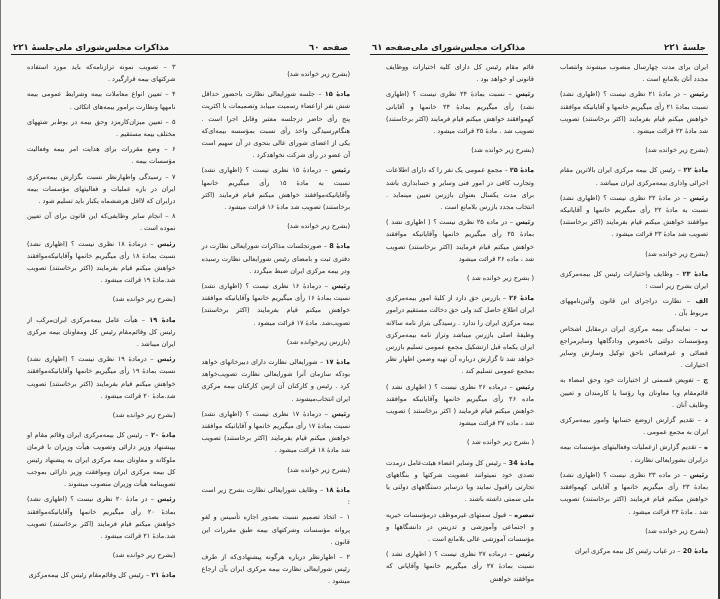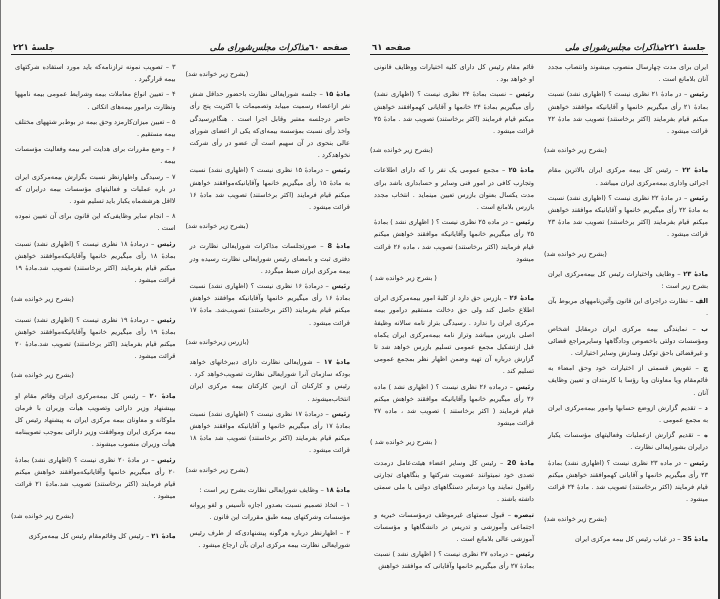--- a/index.html
+++ b/index.html
@@ -2,25 +2,25 @@
 <html lang="fa" dir="rtl"><head>
 <meta charset="utf-8">
 <style>
   html,body{margin:0;padding:0;background:#d9d9d9;}
   body{width:720px;height:599px;overflow:hidden;position:relative;font-family:"DejaVu Sans",sans-serif;}
   .spread{position:absolute;left:0;top:0;width:720px;height:599px;display:flex;flex-direction:row-reverse;background:#f4f4f2;}
   .page{position:relative;width:360px;height:599px;background:#f6f6f4;box-sizing:border-box;padding:38px 10px 0 10px;overflow:hidden;}
   .page.left{border-right:2px solid #333;}
   .page.right{border-left:1px solid #777;}
   .header{display:flex;flex-direction:row;justify-content:space-between;align-items:flex-end;border-bottom:1.5px solid #222;padding:0 2px 2px 2px;height:14px;font-size:8.5px;font-weight:bold;color:#222;}
-  .header .hc{flex:1;text-align:right;font-style:italic;}
+  .header .hc{flex:1;text-align:left;}
   .cols{display:flex;flex-direction:row;gap:10px;margin-top:6px;}
   .col{flex:1;font-size:6.6px;line-height:12.2px;color:#1d1d1d;text-align:justify;}
-  .col p{margin:0 0 3px 4px;}
-  .col .c{text-align:left;margin:7px 0 8px 0;}
+  .col p{margin:0 0 3px 16px;}
+  .col .c{text-align:right;margin:7px 0 8px 0;}
   .col b{font-weight:bold;}
 </style>
 </head>
 <body>
 
 <div class="spread">
 
   <div class="page right">
     <div class="header">
       <span>صفحه ٦٠</span>
@@ -45,20 +45,21 @@
         </div>
       <div class="col">
           <p><span>۳ – تصویب نمونه ترازنامه‌که باید مورد استفاده شرکتهای بیمه قرارگیرد .</span></p>
           <p><span>۴ – تعیین انواع معاملات بیمه وشرایط عمومی بیمه نامهها ونظارت برامور بیمه‌های اتکائی .</span></p>
           <p><span>۵ – تعیین میزان‌کارمزد وحق بیمه در بوط‌بر شتههای مختلف بیمه مستقیم .</span></p>
           <p><span>۶ – وضع مقررات برای هدایت امر بیمه وفعالیت مؤسسات بیمه .</span></p>
           <p><span>۷ – رسیدگی واظهارنظر نسبت بگزارش بیمه‌مرکزی ایران در باره عملیات و فعالیتهای مؤسسات بیمه درایران که لااقل هرششماه یکبار باید تسلیم شود .</span></p>
           <p><span>۸ – انجام سایر وظایفی‌که این قانون برای آن تعیین نموده است .</span></p>
           <p><b>رئیس</b><span> – درمادهٔ ۱۸ نظری نیست ؟ (اظهاری نشد) نسبت بمادهٔ ۱۸ رأی میگیریم خانمها وآقایانیکه‌موافقند خواهش میکنم قیام بفرمایند (اکثر برخاستند) تصویب شد.مادهٔ ۱۹ قرائت میشود .</span></p>
           <p class="c">(بشرح زیر خوانده شد)</p>
+          <p><b>مادهٔ ۱۹</b><span> – هیأت عامل بیمه‌مرکزی ایران‌مرکب از رئیس کل وقائم‌مقام رئیس کل ومعاونان بیمه مرکزی ایران میباشد .</span></p>
           <p><b>رئیس</b><span> – درمادهٔ ۱۹ نظری نیست ؟ (اظهاری نشد) نسبت بمادهٔ ۱۹ رأی میگیریم خانمها وآقایانیکه‌موافقند خواهش میکنم قیام بفرمایند (اکثر برخاستند) تصویب شد.مادهٔ ۲۰ قرائت میشود .</span></p>
           <p class="c">(بشرح زیر خوانده شد)</p>
           <p><b>مادهٔ ۲۰</b><span> – رئیس کل بیمه‌مرکزی ایران وقائم مقام او بپیشنهاد وزیر دارائی وتصویب هیأت وزیران با فرمان ملوکانه و معاونان بیمه مرکزی ایران به پیشنهاد رئیس کل بیمه مرکزی ایران وموافقت وزیر دارائی بموجب تصویبنامه هیأت وزیران منصوب میشوند .</span></p>
           <p><b>رئیس</b><span> – در مادهٔ ۲۰ نظری نیست ؟ (اظهاری نشد) بمادهٔ ۲۰ رأی میگیریم خانمها وآقایانیکه‌موافقند خواهش میکنم قیام فرمایند (اکثر برخاستند) تصویب شد.مادهٔ ۲۱ قرائت میشود .</span></p>
           <p class="c">(بشرح زیر خوانده شد)</p>
           <p><b>مادهٔ ۲۱</b><span> – رئیس کل وقائم‌مقام رئیس کل بیمه‌مرکزی</span></p>
         </div>
     </div>
   </div>
 
@@ -74,34 +75,34 @@
           <p><b>رئیس</b><span> – در مادهٔ ۲۱ نظری نیست ؟ (اظهاری نشد) نسبت بمادهٔ ۲۱ رأی میگیریم خانمها و آقایانیکه موافقند خواهش میکنم قیام بفرمایند (اکثر برخاستند) تصویب شد مادهٔ ۲۲ قرائت میشود .</span></p>
           <p class="c">(بشرح زیر خوانده شد)</p>
           <p><b>مادهٔ ۲۲</b><span> – رئیس کل بیمه مرکزی ایران بالاترین مقام اجرائی واداری بیمه‌مرکزی ایران میباشد .</span></p>
           <p><b>رئیس</b><span> – در مادهٔ ۲۲ نظری نیست ؟ (اظهاری نشد) نسبت به مادهٔ ۲۲ رأی میگیریم خانمها و آقایانیکه موافقند خواهش میکنم قیام بفرمایند (اکثر برخاستند) تصویب شد مادهٔ ۲۳ قرائت میشود .</span></p>
           <p class="c">(بشرح زیر خوانده شد)</p>
           <p><b>مادهٔ ۲۳</b><span> – وظایف واختیارات رئیس کل بیمه‌مرکزی ایران بشرح زیر است :</span></p>
           <p><b>الف</b><span> – نظارت دراجرای این قانون وآئین‌نامههای مربوط بآن .</span></p>
           <p><b>ب</b><span> – نمایندگی بیمه مرکزی ایران درمقابل اشخاص ومؤسسات دولتی باخصوص ودادگاهها وسایرمراجع قضائی و غیرقضائی باحق توکیل وسازش وسایر اختیارات .</span></p>
           <p><b>ج</b><span> – تفویض قسمتی از اختیارات خود وحق امضاء به قائم‌مقام ویا معاونان ویا رؤسا یا کارمندان و تعیین وظایف آنان .</span></p>
           <p><b>د</b><span> – تقدیم گزارش ازوضع حسابها وامور بیمه‌مرکزی ایران به مجمع عمومی .</span></p>
-          <p><b>ه</b><span> – تقدیم گزارش ازعملیات وفعالیتهای مؤسسات یکبار درایران بشورایعالی نظارت .</span></p>
+          <p><b>ه</b><span> – تقدیم گزارش ازعملیات وفعالیتهای مؤسسات بیمه درایران بشورایعالی نظارت .</span></p>
           <p><b>رئیس</b><span> – در ماده ۲۳ نظری نیست ؟ (اظهاری نشد) بمادهٔ ۲۳ رأی میگیریم خانمها و آقایانی کهموافقند خواهش میکنم قیام فرمایند (اکثر برخاستند) تصویب شد . مادهٔ ۲۴ قرائت میشود .</span></p>
           <p class="c">(بشرح زیر خوانده شد)</p>
-          <p><b>مادهٔ 35</b><span> – در غیاب رئیس کل بیمه مرکزی ایران</span></p>
+          <p><b>مادهٔ 20</b><span> – در غیاب رئیس کل بیمه مرکزی ایران</span></p>
         </div>
       <div class="col">
           <p><span>قائم مقام رئیس کل دارای کلیه اختیارات ووظایف قانونی او خواهد بود .</span></p>
           <p><b>رئیس</b><span> – نسبت بمادهٔ ۲۴ نظری نیست ؟ (اظهاری نشد) رأی میگیریم بمادهٔ ۲۴ خانمها و آقایانی کهموافقند خواهش میکنم قیام فرمایند (اکثر برخاستند) تصویب شد . مادهٔ ۲۵ قرائت میشود .</span></p>
           <p class="c">(بشرح زیر خوانده شد)</p>
           <p><b>مادهٔ ۲۵</b><span> – مجمع عمومی یک نفر را که دارای اطلاعات وتجارب کافی در امور فنی وسایر و حسابداری باشد برای مدت یکسال بعنوان بازرس تعیین مینماید . انتخاب مجدد بازرس بلامانع است .</span></p>
           <p><b>رئیس</b><span> – در ماده ۲۵ نظری نیست ؟ ( اظهاری نشد ) بمادهٔ ۲۵ رأی میگیریم خانمها وآقایانیکه موافقند خواهش میکنم قیام فرمایند (اکثر برخاستند) تصویب شد ، ماده ۲۶ قرائت میشود</span></p>
           <p class="c">( بشرح زیر خوانده شد )</p>
           <p><b>مادهٔ ۲۶</b><span> – بازرس حق دارد از کلیهٔ امور بیمه‌مرکزی ایران اطلاع حاصل کند ولی حق دخالت مستقیم درامور بیمه مرکزی ایران را ندارد . رسیدگی بتراز نامه سالانه وظیفهٔ اصلی بازرس میباشد وتراز نامه بیمه‌مرکزی ایران یکماه قبل ازتشکیل مجمع عمومی تسلیم بازرس خواهد شد تا گزارش درباره آن تهیه وضمن اظهار نظر بمجمع عمومی تسلیم کند .</span></p>
           <p><b>رئیس</b><span> – درماده ۲۶ نظری نیست ؟ ( اظهاری نشد ) ماده ۲۶ رأی میگیریم خانمها وآقایانیکه موافقند خواهش میکنم قیام فرمایند ( اکثر برخاستند ) تصویب شد ، ماده ۲۷ قرائت میشود</span></p>
           <p class="c">( بشرح زیر خوانده شد )</p>
-          <p><b>مادهٔ 20</b><span> – رئیس کل وسایر اعضاء هیئت‌عامل درمدت تصدی خود نمیتوانند عضویت شرکتها و بنگاههای تجارتی راقبول نمایند ویا درسایر دستگاههای دولتی یا ملی سمتی داشته باشند .</span></p>
+          <p><b>مادهٔ 34</b><span> – رئیس کل وسایر اعضاء هیئت‌عامل درمدت تصدی خود نمیتوانند عضویت شرکتها و بنگاههای تجارتی راقبول نمایند ویا درسایر دستگاههای دولتی یا ملی سمتی داشته باشند .</span></p>
           <p><b>تبصره</b><span> – قبول سمتهای غیرموظف درمؤسسات خیریه و اجتماعی وآموزشی و تدریس در دانشگاهها و مؤسسات آموزشی عالی بلامانع است .</span></p>
           <p><b>رئیس</b><span> – درماده ۲۷ نظری نیست ؟ ( اظهاری نشد ) نسبت بمادهٔ ۲۷ رأی میگیریم خانمها وآقایانی که موافقند خواهش</span></p>
         </div>
     </div>
   </div>
 </div>
 
 </body></html>

